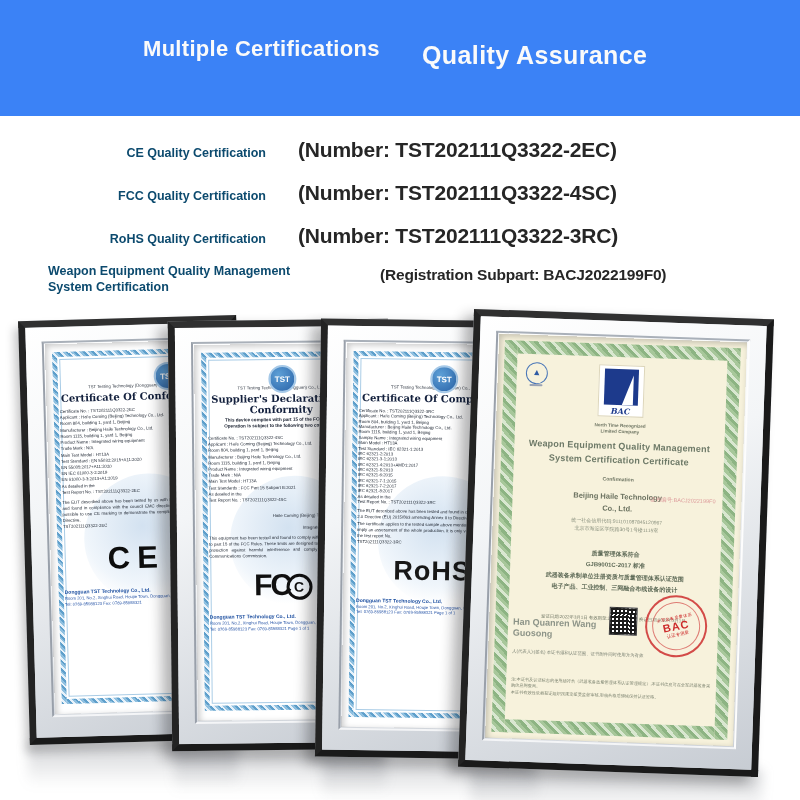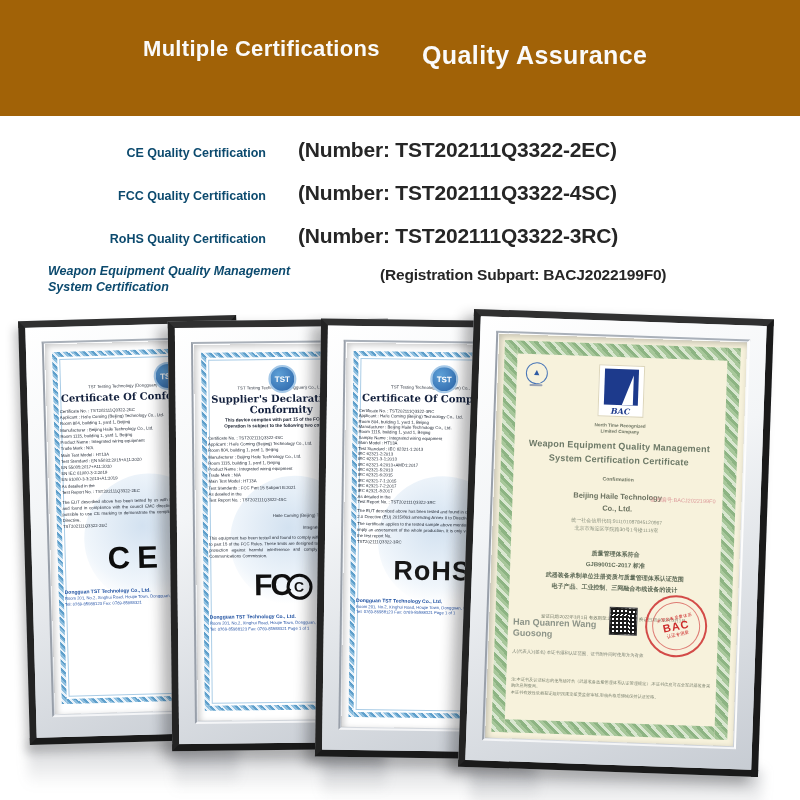--- a/index.html
+++ b/index.html
@@ -1,30 +1,30 @@
 <!DOCTYPE html>
 <html><head>
 <meta charset="utf-8">
 <style>
   html,body{margin:0;padding:0;}
   body{width:800px;height:800px;background:#ffffff;font-family:"Liberation Sans",sans-serif;overflow:hidden;position:relative;}
   .ml{white-space:pre-line;}
 
   
-  .hero{position:absolute;left:0;top:0;width:800px;height:116px;background:#a16207;}
+  .hero{position:absolute;left:0;top:0;width:800px;height:116px;background:#3b82f6;}
   .hero-left{position:absolute;left:143px;top:36px;color:#fafafa;font-size:22px;font-weight:bold;letter-spacing:.3px;}
   .hero-right{position:absolute;left:422px;top:41px;color:#fafafa;font-size:25px;font-weight:bold;letter-spacing:.4px;}
 
   
   .cert-label{position:absolute;right:534px;width:260px;text-align:right;font-size:12.5px;font-weight:bold;color:#0c4a6e;line-height:1.25;}
   .cert-num{position:absolute;left:286px;font-size:21px;font-weight:bold;color:#262626;letter-spacing:-.2px;margin-left:12px;}
   .lbl1{top:146px;}.num1{top:138px;}
   .lbl2{top:189px;}.num2{top:181px;}
   .lbl3{top:232px;}.num3{top:224px;}
-  .lbl4{top:264px;right:534px;width:270px;text-align:left;left:48px;font-style:italic;}
+  .lbl4{top:264px;right:534px;width:270px;text-align:left;left:48px;}
   .num4{top:266px;left:368px;font-size:15.5px;}
 
   
   .frame{position:absolute;box-sizing:border-box;border:7px solid #1a1a1a;border-top-color:#303030;border-left-color:#232323;background:#dfe3e8;box-shadow:-9px 7px 13px rgba(15,15,20,.32);}
   .f1{left:24px;top:318px;width:218px;height:424px;transform:rotate(-1.6deg);z-index:10;box-shadow:-4px 7px 10px rgba(15,15,20,.25);}
   .f2{left:170px;top:320px;width:220px;height:430px;transform:rotate(-.6deg);z-index:20;}
   .f3{left:318px;top:320px;width:224px;height:438px;transform:rotate(.8deg);z-index:30;}
   .f4{left:466px;top:314px;width:300px;height:458px;transform:rotate(2deg);z-index:40;}
   .mat{position:absolute;inset:0;background:linear-gradient(155deg,#ffffff 0%,#f3f5f7 38%,#c7ccd3 100%);padding:17px 19px 23px;box-sizing:border-box;}
   .mat::after{content:"";position:absolute;inset:14px 16px 20px;border:2px solid;border-color:#a9b0b9 #fdfdfd #f4f5f7 #99a0aa;pointer-events:none;}

